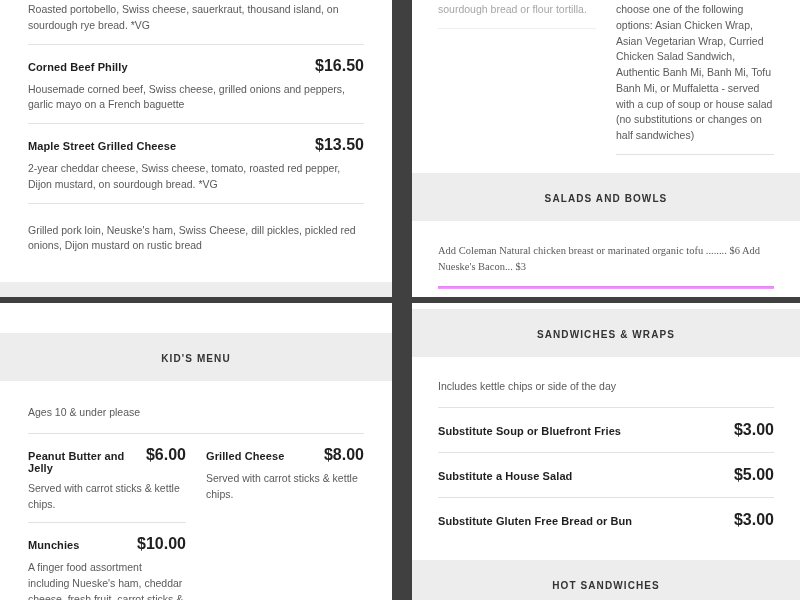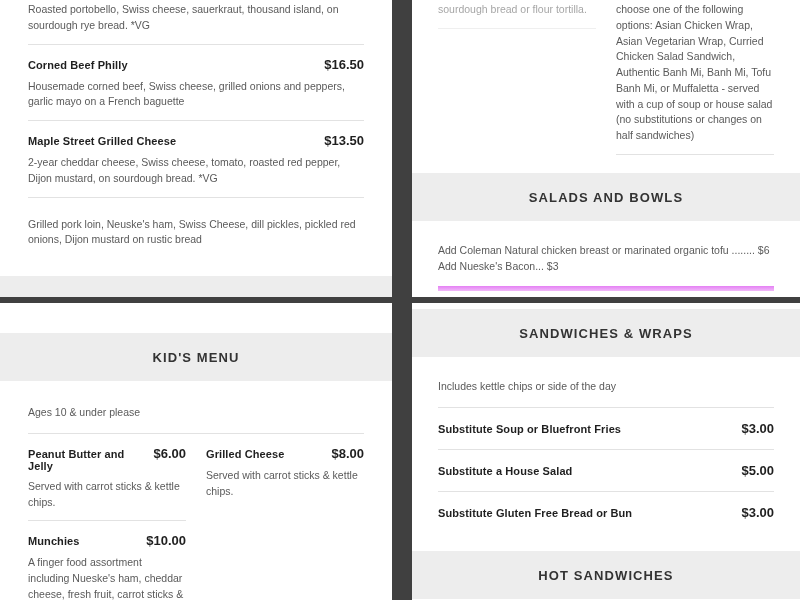--- a/index.html
+++ b/index.html
@@ -39,21 +39,21 @@
     align-items: baseline;
     gap: 10px;
   }
   .item-name {
     font-size: 11px;
     font-weight: bold;
     color: #1f1f1f;
     letter-spacing: .1px;
   }
   .item-price {
-    font-size: 13px;
+    font-size: 16px;
     font-weight: bold;
     color: #1f1f1f;
     white-space: nowrap;
   }
   .item-desc {
     font-size: 10.5px;
     line-height: 1.5;
     color: #5a5a5a;
     margin-top: 7px;
     font-weight: normal;
@@ -63,21 +63,21 @@
     line-height: 1.5;
     color: #5a5a5a;
     padding: 14px 0 10px 0;
   }
   .section-band {
     background: #ededed;
     text-align: center;
     padding: 15px 0;
   }
   .section-band .t {
-    font-size: 13px;
+    font-size: 10px;
     font-weight: bold;
     color: #333;
     letter-spacing: 1.1px;
   }
   .gap { height: 18px; }
   .two-col {
     display: flex;
     gap: 20px;
   }
   .two-col > .col { flex: 1 1 0; min-width: 0; }
@@ -139,21 +139,21 @@
         </div>
       </div>
     </div>
 
     <div class="gap"></div>
     <div class="section-band">
       <span class="t">SALADS AND BOWLS</span>
     </div>
 
     <div class="inner-r">
-      <div class="desc-only" style="border-bottom:5px solid #d946ef;padding-top:22px;padding-bottom:12px;">Add Coleman Natural chicken breast or marinated organic tofu ........ $6 Add Nueske's Bacon... $3</div>
+      <div class="desc-only" style="border-bottom:3px solid #d946ef;padding-top:22px;padding-bottom:12px;font-family:Liberation Serif, serif;">Add Coleman Natural chicken breast or marinated organic tofu ........ $6 Add Nueske's Bacon... $3</div>
 
       <div class="two-col">
         <div class="col">
           <div class="item" style="border-bottom:1px solid #e2e2e2;">
             
             
           </div>
 
         </div>
         <div class="col">

